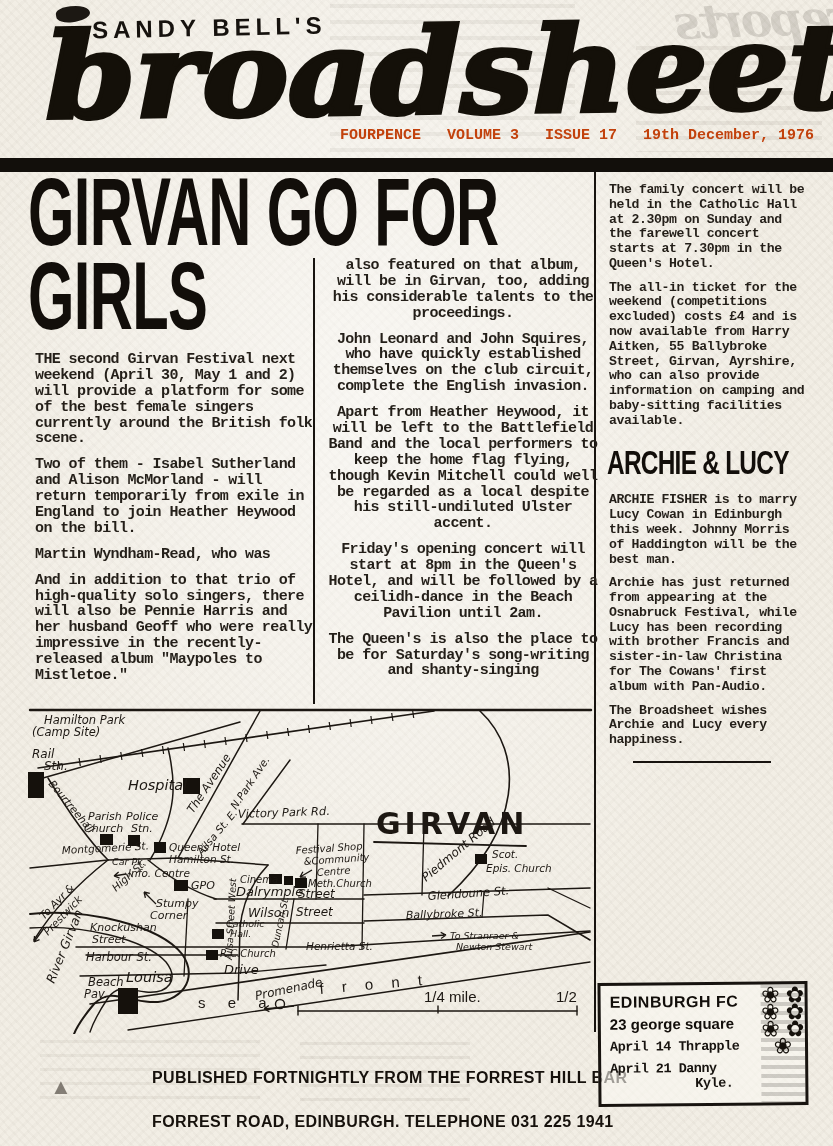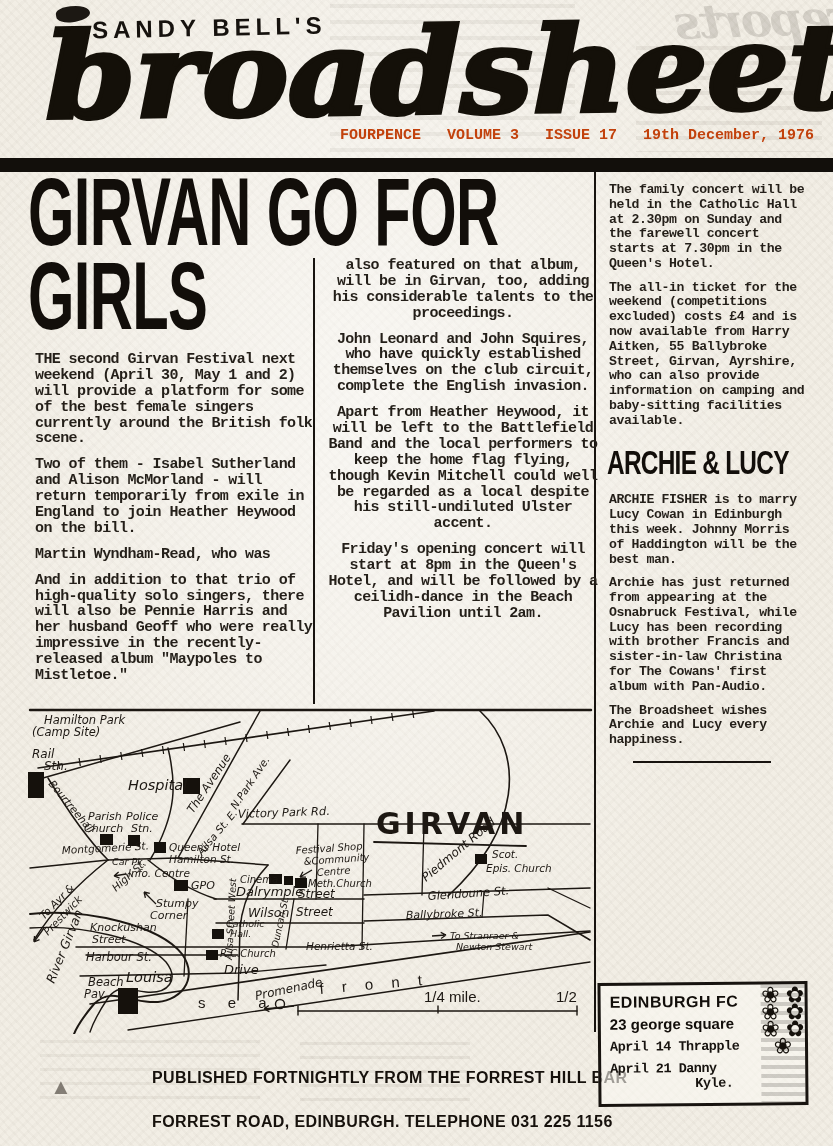--- a/index.html
+++ b/index.html
@@ -111,20 +111,21 @@
     <p>THE second Girvan Festival next weekend (April 30, May 1 and 2) will provide a platform for some of the best female singers currently around the British folk scene.</p>
     <p>Two of them - Isabel Sutherland and Alison McMorland - will return temporarily from exile in England to join Heather Heywood on the bill.</p>
     <p>Martin Wyndham-Read, who was</p>
     <p>And in addition to that trio of high-quality solo singers, there will also be Pennie Harris and her husband Geoff who were really impressive in the recently-released album "Maypoles to Mistletoe."</p>
   </div>
 <div class="abs col col2">
     <p>also featured on that album, will be in Girvan, too, adding his considerable talents to the proceedings.</p>
     <p>John Leonard and John Squires, who have quickly established themselves on the club circuit, complete the English invasion.</p>
     <p>Apart from Heather Heywood, it will be left to the Battlefield Band and the local performers to keep the home flag flying, though Kevin Mitchell could well be regarded as a local despite his still-undiluted Ulster accent.</p>
     <p>Friday's opening concert will start at 8pm in the Queen's Hotel, and will be followed by a ceilidh-dance in the Beach Pavilion until 2am.</p>
+    <p>The Queen's is also the place to be for Saturday's song-writing and shanty-singing</p>
   </div>
 <div class="abs col col3">
   <div>
       <p>The family concert will be held in the Catholic Hall at 2.30pm on Sunday and the farewell concert starts at 7.30pm in the Queen's Hotel.</p>
       <p>The all-in ticket for the weekend (competitions excluded) costs £4 and is now available from Harry Aitken, 55 Ballybroke Street, Girvan, Ayrshire, who can also provide information on camping and baby-sitting facilities available.</p>
     </div>
   <div class="archie">ARCHIE &amp; LUCY</div>
   <div>
       <p>ARCHIE FISHER is to marry Lucy Cowan in Edinburgh this week. Johnny Morris of Haddington will be the best man.</p>
       <p>Archie has just returned from appearing at the Osnabruck Festival, while Lucy has been recording with brother Francis and sister-in-law Christina for The Cowans' first album with Pan-Audio.</p>
@@ -267,21 +268,21 @@
     <text x="250" y="246" font-size="9.5" class="hand" transform="rotate(-78 250 246)">Duncan St.</text>
     <text x="228" y="298" font-size="12" class="hand" transform="rotate(-12 228 298)">Promenade</text>
     <text x="170" y="306" font-size="15" class="plain" letter-spacing="9">s e a</text>
     <text x="292" y="292" font-size="15" class="plain" transform="rotate(-5 292 292)" letter-spacing="7">f r o n t</text>
     <text x="396" y="300" font-size="15" class="plain">1/4 mile.</text>
     <text x="528" y="300" font-size="15" class="plain">1/2</text>
   </svg>
 
 <div class="abs footer">
     <p>PUBLISHED FORTNIGHTLY FROM THE FORREST HILL BAR</p>
-    <p>FORREST ROAD, EDINBURGH. TELEPHONE 031 225 1156</p>
+    <p>FORREST ROAD, EDINBURGH. TELEPHONE 031 225 1941</p>
   </div>
 
 <div class="abs gigbox">
   <div class="gigtext">
     <div class="gig-venue">EDINBURGH FC</div>
     <div class="gig-addr">23 george square</div>
     <div class="gig-line">April 14 Thrapple</div>
     <div class="gig-line">April 21 Danny</div>
     <div class="gig-line k">Kyle.</div>
   </div>

